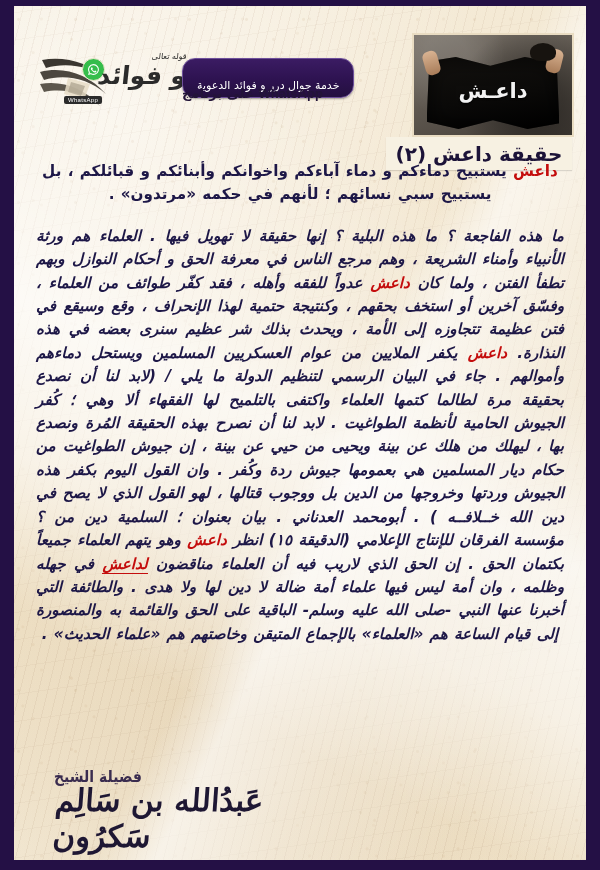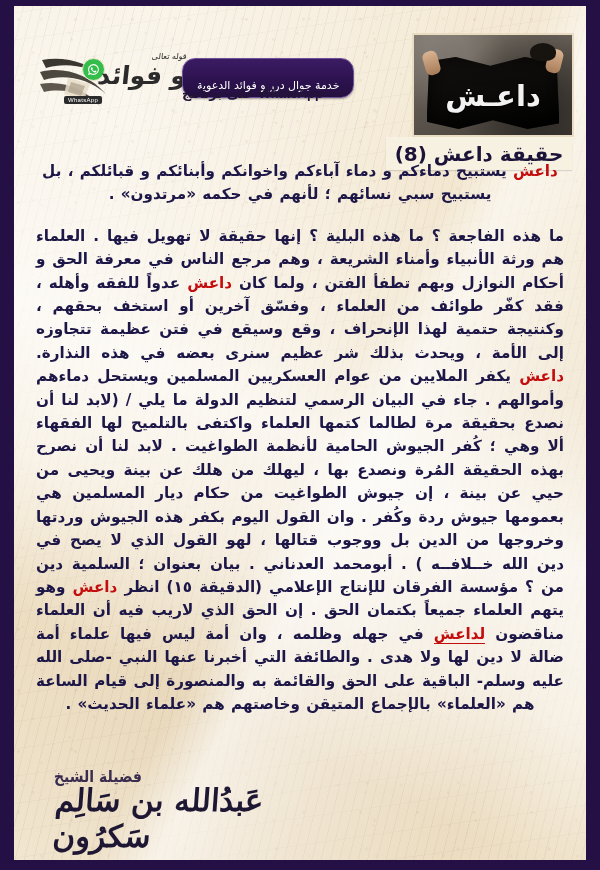--- a/index.html
+++ b/index.html
@@ -135,21 +135,21 @@
       linear-gradient(160deg,#7a736a 0%,#5d564e 50%,#423c36 100%);}
   .photo-cloth{
     position:absolute;left:8%;top:22%;width:84%;height:72%;
     background:linear-gradient(170deg,#14120f 0%,#0b0a09 55%,#000 100%);
     clip-path:polygon(2% 6%,22% 0%,48% 12%,74% 0%,98% 8%,100% 92%,76% 100%,50% 88%,24% 100%,0% 90%);
     box-shadow:inset 0 0 24px rgba(0,0,0,.8);
   }
   .photo-text{
     position:absolute;left:0;right:0;top:44%;
     text-align:center;color:#f2f2f2;
-    font-size:29px;font-weight:bold;letter-spacing:2px;
+    font-size:21px;font-weight:bold;letter-spacing:2px;
     text-shadow:0 1px 2px #000;
   }
   .photo-hand{
     position:absolute;width:15px;height:24px;border-radius:6px;
     background:linear-gradient(180deg,#d9b392,#a87c59);
   }
   .hand-l{left:10px;top:16px;transform:rotate(-16deg);}
   .hand-r{right:10px;top:14px;transform:rotate(14deg);}
   .photo-head{
     position:absolute;right:16px;top:8px;width:26px;height:18px;border-radius:50% 50% 40% 40%;
@@ -177,21 +177,21 @@
   }
   .para{
     font-size:15.2px;
     line-height:23.4px;
     font-weight:bold;
     letter-spacing:-.1px;
     margin:0;
     word-spacing:1px;
   }
   #p-intro{ margin-bottom:18px; }
-  #p-main{ text-align:justify; text-align-last:center; }
+  #p-main{ text-align:justify; text-align-last:center;font-style:italic; }
   .hl{color:#c40d0d;}
   .hl-u{color:#c40d0d;border-bottom:1.5px solid #c40d0d;}
 
   
   #signature{
     position:absolute;left:40px;top:762px;width:300px;text-align:left;
     color:#241a3c;
   }
   .sig-honorific{
     font-size:14px;font-weight:bold;color:#3a2c4f;letter-spacing:1px;
@@ -261,21 +261,21 @@
         <div id="flag-photo">
           <div class="photo-wall"></div>
           <div class="photo-cloth"></div>
           <div class="photo-hand hand-l"></div>
           <div class="photo-hand hand-r"></div>
           <div class="photo-head"></div>
           <div class="photo-text">داعـش</div>
         </div>
 
         <div id="title-plate">
-          <span class="t">حقيقة داعش (8)</span>
+          <span class="t">حقيقة داعش (٢)</span>
         </div>
       </div>
 
       <div id="body-text">
         <p class="para" id="p-intro">
           <span class="hl">داعش</span><span> يستبيح دماءكم و دماء آباءكم واخوانكم وأبنائكم و قبائلكم ، بل يستبيح سبي نسائهم ؛ لأنهم في حكمه «مرتدون» .</span>
         </p>
         <p class="para" id="p-main"><span>ما هذه الفاجعة ؟ ما هذه البلية ؟ إنها حقيقة لا تهويل فيها . العلماء هم ورثة الأنبياء وأمناء الشريعة ، وهم مرجع الناس في معرفة الحق و أحكام النوازل وبهم تطفأ الفتن ، ولما كان </span><span class="hl">داعش</span><span> عدواً للفقه وأهله ، فقد كفّر طوائف من العلماء ، وفسّق آخرين أو استخف بحقهم ، وكنتيجة حتمية لهذا الإنحراف ، وقع وسيقع في فتن عظيمة تتجاوزه إلى الأمة ، ويحدث بذلك شر عظيم سنرى بعضه في هذه النذارة. </span><span class="hl">داعش</span><span> يكفر الملايين من عوام العسكريين المسلمين ويستحل دماءهم وأموالهم . جاء في البيان الرسمي لتنظيم الدولة ما يلي / (لابد لنا أن نصدع بحقيقة مرة لطالما كتمها العلماء واكتفى بالتلميح لها الفقهاء ألا وهي ؛ كُفر الجيوش الحامية لأنظمة الطواغيت . لابد لنا أن نصرح بهذه الحقيقة المُرة ونصدع بها ، ليهلك من هلك عن بينة ويحيى من حيي عن بينة ، إن جيوش الطواغيت من حكام ديار المسلمين هي بعمومها جيوش ردة وكُفر . وان القول اليوم بكفر هذه الجيوش وردتها وخروجها من الدين بل ووجوب قتالها ، لهو القول الذي لا يصح في دين الله خــلافــه ) . أبومحمد العدناني . بيان بعنوان ؛ السلمية دين من ؟ مؤسسة الفرقان للإنتاج الإعلامي (الدقيقة ١٥) انظر </span><span class="hl">داعش</span><span> وهو يتهم العلماء جميعاً بكتمان الحق . إن الحق الذي لاريب فيه أن العلماء مناقضون </span><span class="hl-u">لداعش</span><span> في جهله وظلمه ، وان أمة ليس فيها علماء أمة ضالة لا دين لها ولا هدى . والطائفة التي أخبرنا عنها النبي -صلى الله عليه وسلم- الباقية على الحق والقائمة به والمنصورة إلى قيام الساعة هم «العلماء» بالإجماع المتيقن وخاصتهم هم «علماء الحديث» .</span></p>
       </div>
 

